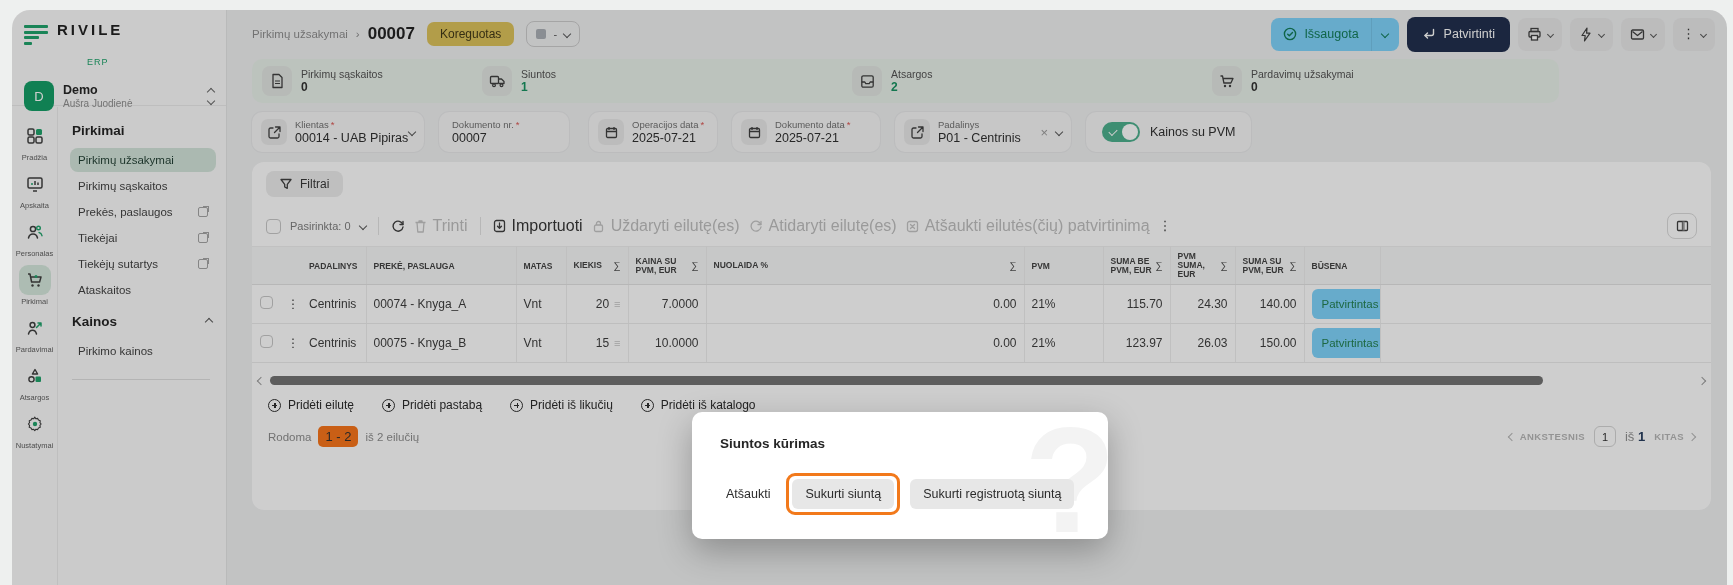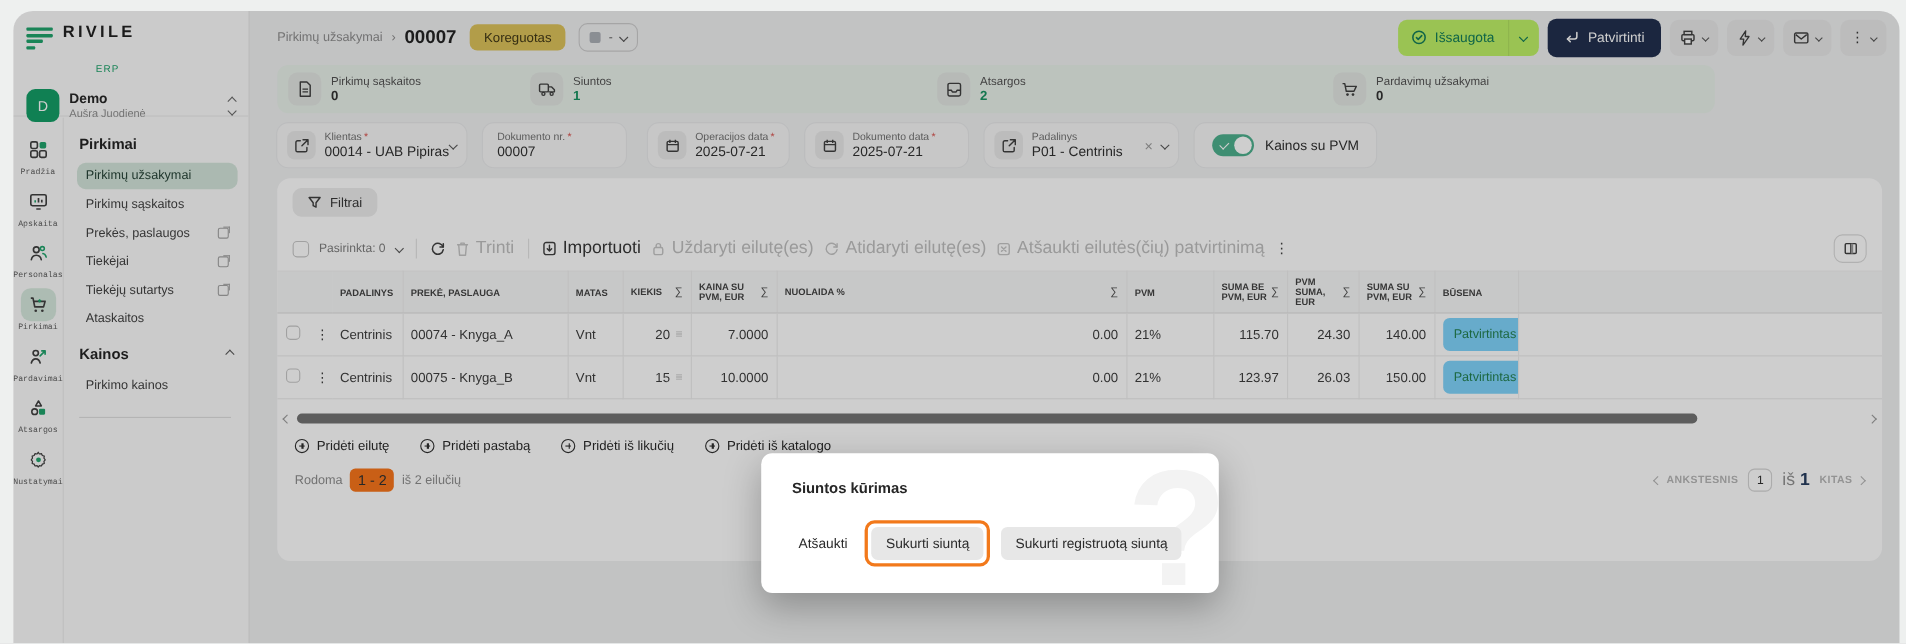--- a/index.html
+++ b/index.html
@@ -26,21 +26,21 @@
   .user-name{font-size:10px;color:#8c8c8c;margin-top:1px;}
   .updown{display:flex;flex-direction:column;gap:3px;margin-right:2px;}
   .updown b{width:6px;height:6px;border-right:1.6px solid #666;border-bottom:1.6px solid #666;display:block;}
   .updown b.up{transform:rotate(-135deg);}
   .updown b.dn{transform:rotate(45deg);}
   .sidebar-body{position:absolute;top:97px;left:0;right:0;bottom:0;display:flex;}
   .rail{width:46px;border-right:1px solid #ececec;padding-top:14px;display:flex;flex-direction:column;align-items:center;gap:7px;}
   .rail-item{display:flex;flex-direction:column;align-items:center;width:44px;cursor:pointer;}
   .rail-icon{width:32px;height:30px;border-radius:9px;display:flex;align-items:center;justify-content:center;}
   .rail-item.active .rail-icon{background:#d6e9dd;}
-  .rail-label{font-size:7.5px;color:#5c5c5c;margin-top:2px;text-align:center;font-family:Liberation Mono, monospace;}
+  .rail-label{font-size:7.5px;color:#5c5c5c;margin-top:2px;text-align:center;}
   .submenu{flex:1;padding:14px 10px 0 12px;}
   .submenu-heading{font-size:13.5px;font-weight:bold;color:#1f1f1f;padding:2px 4px 10px 2px;display:flex;align-items:center;}
   .submenu-item{font-size:11.5px;color:#3d3d3d;padding:6px 8px;border-radius:8px;display:flex;align-items:center;cursor:pointer;margin-bottom:2px;}
   .submenu-item.active{background:#d3e5da;color:#1d3b2f;}
   .submenu-item .grow{flex:1;}
   .ext-icon{width:10px;height:10px;border:1.3px solid #a3a3a3;border-radius:2px;position:relative;}
   .ext-icon::after{content:"";position:absolute;right:-2px;top:-2px;width:5px;height:5px;border-top:1.3px solid #a3a3a3;border-right:1.3px solid #a3a3a3;}
   .chev{width:6px;height:6px;border-right:1.6px solid #555;border-bottom:1.6px solid #555;display:inline-block;transform:rotate(45deg);}
   .chev.up{transform:rotate(-135deg);}
   .chev.right{transform:rotate(-45deg);border-color:#9a9a9a;}
@@ -51,21 +51,21 @@
   .main{position:absolute;left:216px;top:0;right:0;bottom:0;}
   .topbar{height:42px;display:flex;align-items:center;padding:6px 12px 0 24px;}
   .crumb{font-size:11.5px;color:#8b8b8b;}
   .crumb-sep{margin:0 8px;}
   .doc-number{font-size:17px;font-weight:bold;color:#1e1e1e;margin-right:12px;}
   .status-badge{background:#dcc157;color:#3e3512;font-size:12px;padding:5px 13px;border-radius:7px;margin-right:12px;}
   .mini-select{display:flex;align-items:center;gap:7px;border:1px solid #cccccc;border-radius:8px;padding:6px 9px;background:transparent;cursor:pointer;}
   .mini-select .sq{width:10px;height:10px;background:#a9aeb4;border-radius:2px;}
   .mini-select .dash{font-size:11px;color:#555;}
   .topbar-actions{margin-left:auto;display:flex;align-items:center;gap:8px;}
-  .saved-btn{display:flex;align-items:stretch;background:#bef264;border-radius:8px;overflow:hidden;cursor:pointer;}
+  .saved-btn{display:flex;align-items:stretch;background:#7dd3fc;border-radius:8px;overflow:hidden;cursor:pointer;}
   .saved-main{display:flex;align-items:center;gap:7px;padding:0 12px;height:33px;color:#0e7a55;font-size:12.5px;}
   .saved-div{width:1px;background:rgba(0,0,0,0.08);}
   .saved-caret{display:flex;align-items:center;justify-content:center;width:27px;}
   .saved-caret .chev{border-color:#0e7a55;}
   .confirm-btn{display:flex;align-items:center;gap:8px;height:35px;padding:0 15px;background:#1d2b4a;color:#fff;font-size:12.5px;border-radius:8px;cursor:pointer;}
   .icon-btn{display:flex;align-items:center;gap:6px;height:33px;padding:0 9px;background:#e9e9e9;border-radius:8px;cursor:pointer;}
   .icon-btn .chev{width:5px;height:5px;border-color:#555;}
   .kebab{font-size:13px;color:#333;letter-spacing:0;line-height:10px;}
 
   .tabs{display:flex;gap:30px;padding:6px 0 0 24px;height:27px;}
@@ -128,21 +128,21 @@
   .plus-circle::before,.plus-circle::after{content:"";position:absolute;background:#2b2b2b;}
   .plus-circle::before{left:3px;right:3px;top:5.4px;height:1.4px;}
   .plus-circle::after{top:3px;bottom:3px;left:5.4px;width:1.4px;}
 
   .footer-row{display:flex;align-items:center;margin:14px 16px 0 16px;}
   .showing{display:flex;align-items:center;gap:7px;font-size:11.5px;color:#8b8b8b;}
   .range-pill{background:#f97316;color:#2c2c2c;font-weight:normal;border-radius:5px;padding:3px 7px;font-size:13px;}
   .pager{margin-left:auto;display:flex;align-items:center;gap:9px;}
   .pg-nav{display:flex;align-items:center;gap:5px;font-size:9.5px;font-weight:bold;color:#b5b5b5;letter-spacing:0.4px;cursor:default;}
   .pg-box{border:1px solid #d4d4d4;border-radius:6px;background:#fff;min-width:22px;height:21px;display:flex;align-items:center;justify-content:center;font-size:11px;color:#2c2c2c;}
-  .pg-of{font-size:16px;color:#8f8f8f;text-align:center;}
+  .pg-of{font-size:13px;color:#8f8f8f;text-align:center;}
   .pg-of b{color:#233a5c;}
 
   
   .dim{position:absolute;inset:0;background:rgba(22,22,22,0.21);}
   .modal{position:absolute;left:692px;top:412px;width:416px;background:#fff;border-radius:10px;box-shadow:0 12px 34px rgba(0,0,0,0.28);padding:24px 26px 24px 28px;overflow:hidden;}
   .modal-watermark{position:absolute;right:-8px;top:-18px;font-size:150px;color:#f3f3f3;font-weight:bold;pointer-events:none;}
   .modal-title{font-size:13.5px;font-weight:bold;color:#262626;position:relative;}
   .modal-actions{display:flex;align-items:center;gap:10px;margin-top:22px;position:relative;}
   .btn-text{font-size:12.5px;color:#2b2b2b;background:none;border:none;padding:6px 6px;cursor:pointer;font-family:inherit;}
   .btn-grey{font-size:12.5px;color:#2b2b2b;background:#e7e7e7;border:none;border-radius:6px;padding:8px 13px;cursor:pointer;font-family:inherit;white-space:nowrap;}

